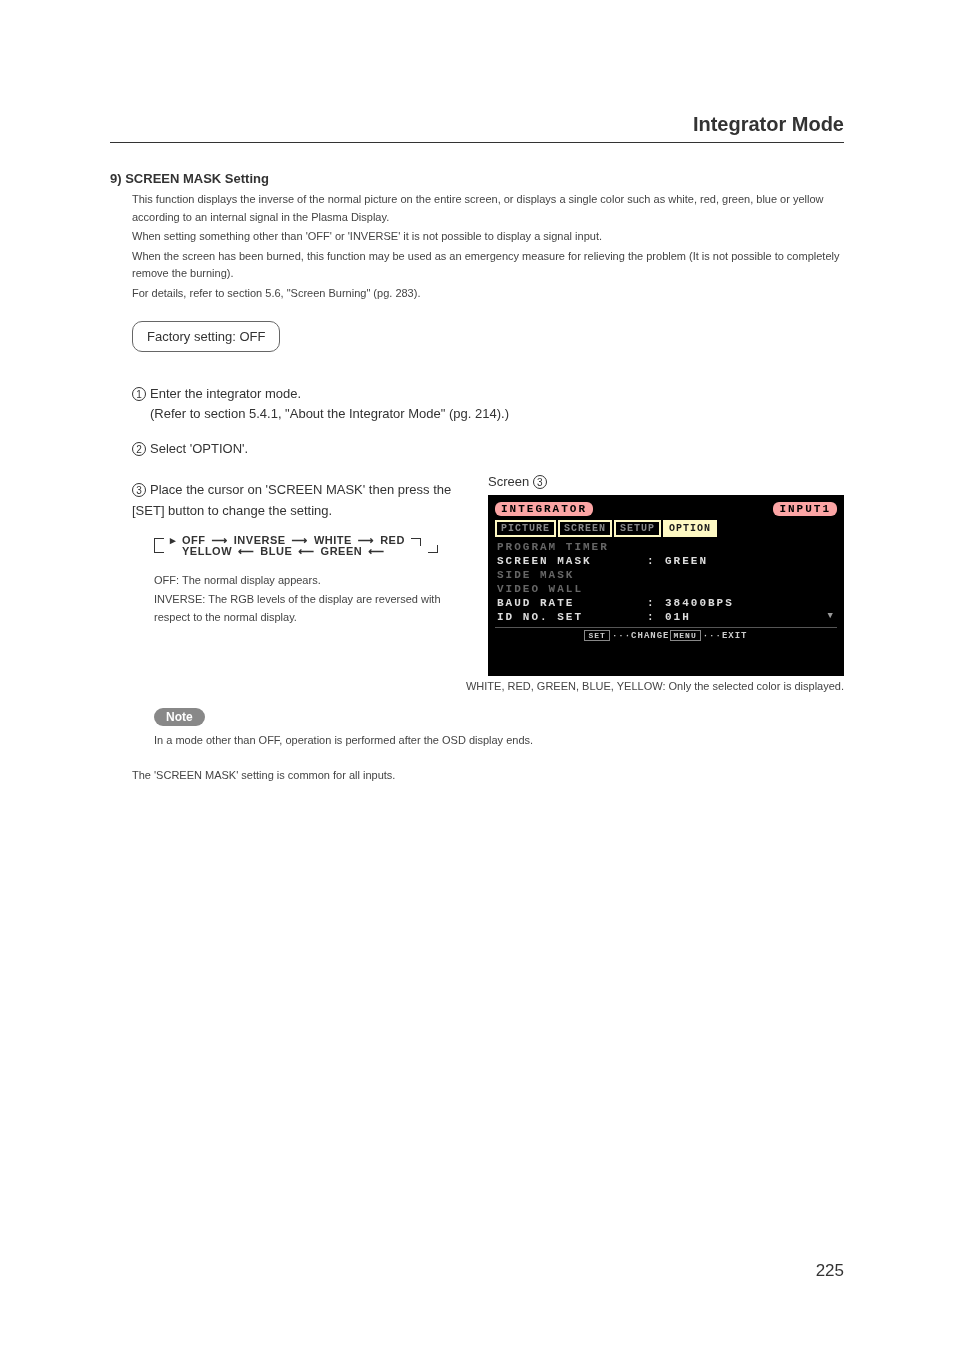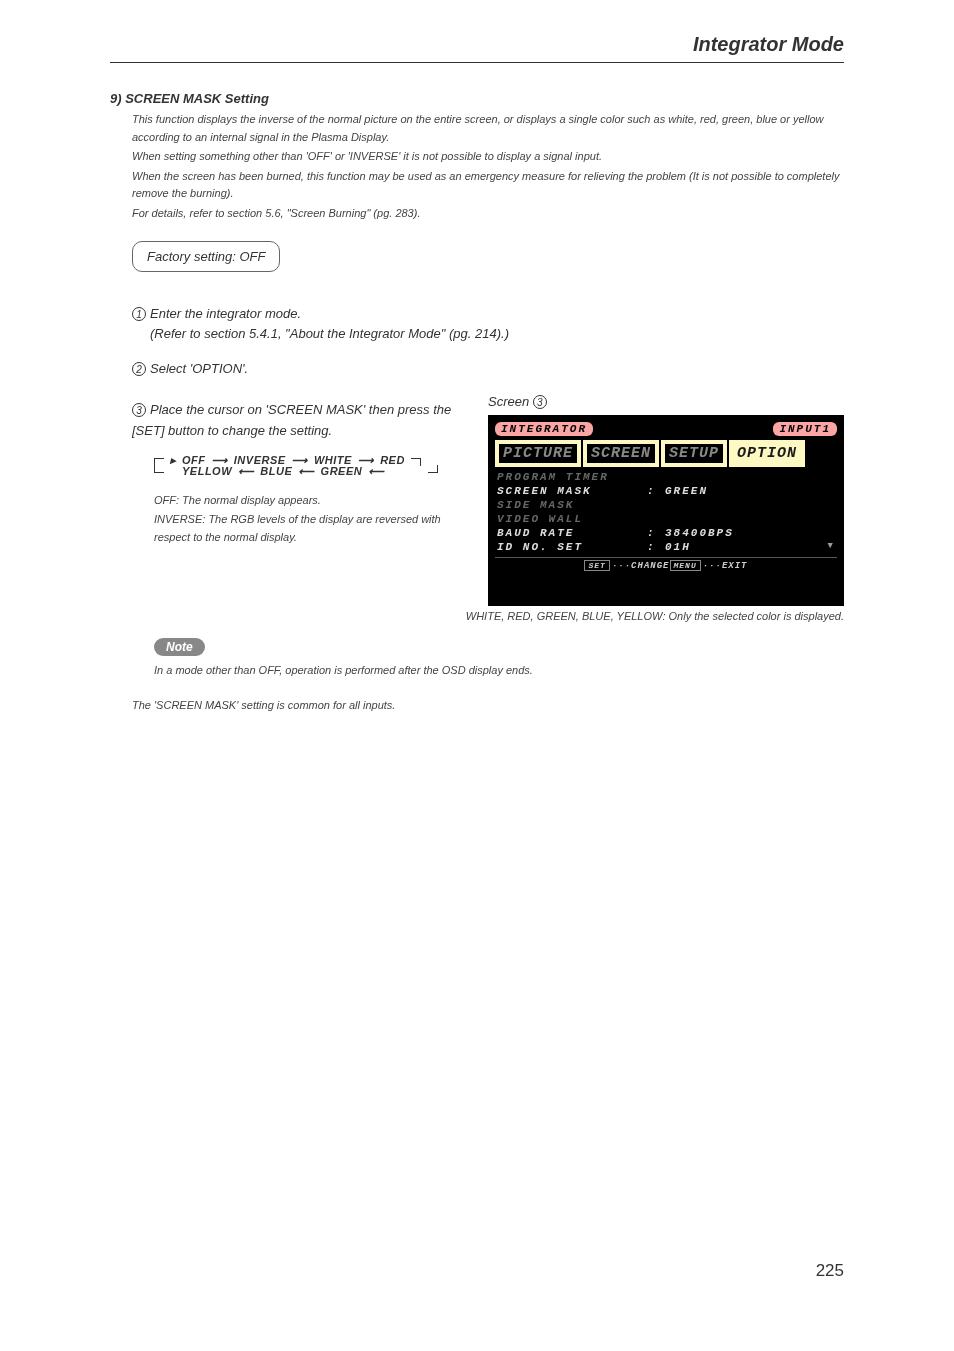--- a/index.html
+++ b/index.html
@@ -9,22 +9,21 @@
     }
     body {
       font-family: Arial, Helvetica, sans-serif;
       background: #fff;
       width: 954px;
       height: 1351px;
       position: relative;
       color: #333;
     }
     .page {
-      padding: 33px 110px 0 110px;
-      font-style: italic;
+      padding: 113px 110px 0 110px;
     }
     .header-title {
       text-align: right;
       font-size: 20px;
       font-weight: bold;
       color: #333;
       border-bottom: 1px solid #333;
       padding-bottom: 6px;
       margin-bottom: 28px;
     }
@@ -126,24 +125,24 @@
       padding: 1px 6px;
       letter-spacing: 2px;
       border-radius: 6px;
     }
     .osd-tabs {
       display: flex;
       gap: 2px;
       margin-bottom: 3px;
     }
     .osd-tab {
-      border: 4px solid #fef9c3;
+      border: 2px solid #fef9c3;
       padding: 1px 4px;
       color: #888;
-      font-size: 15px;
+      font-size: 10px;
       letter-spacing: 1px;
     }
     .osd-tab.active {
       background: #fef9c3;
       color: #1a1a1a;
     }
     .osd-item {
       display: flex;
       color: #666;
       padding: 1px 2px;

